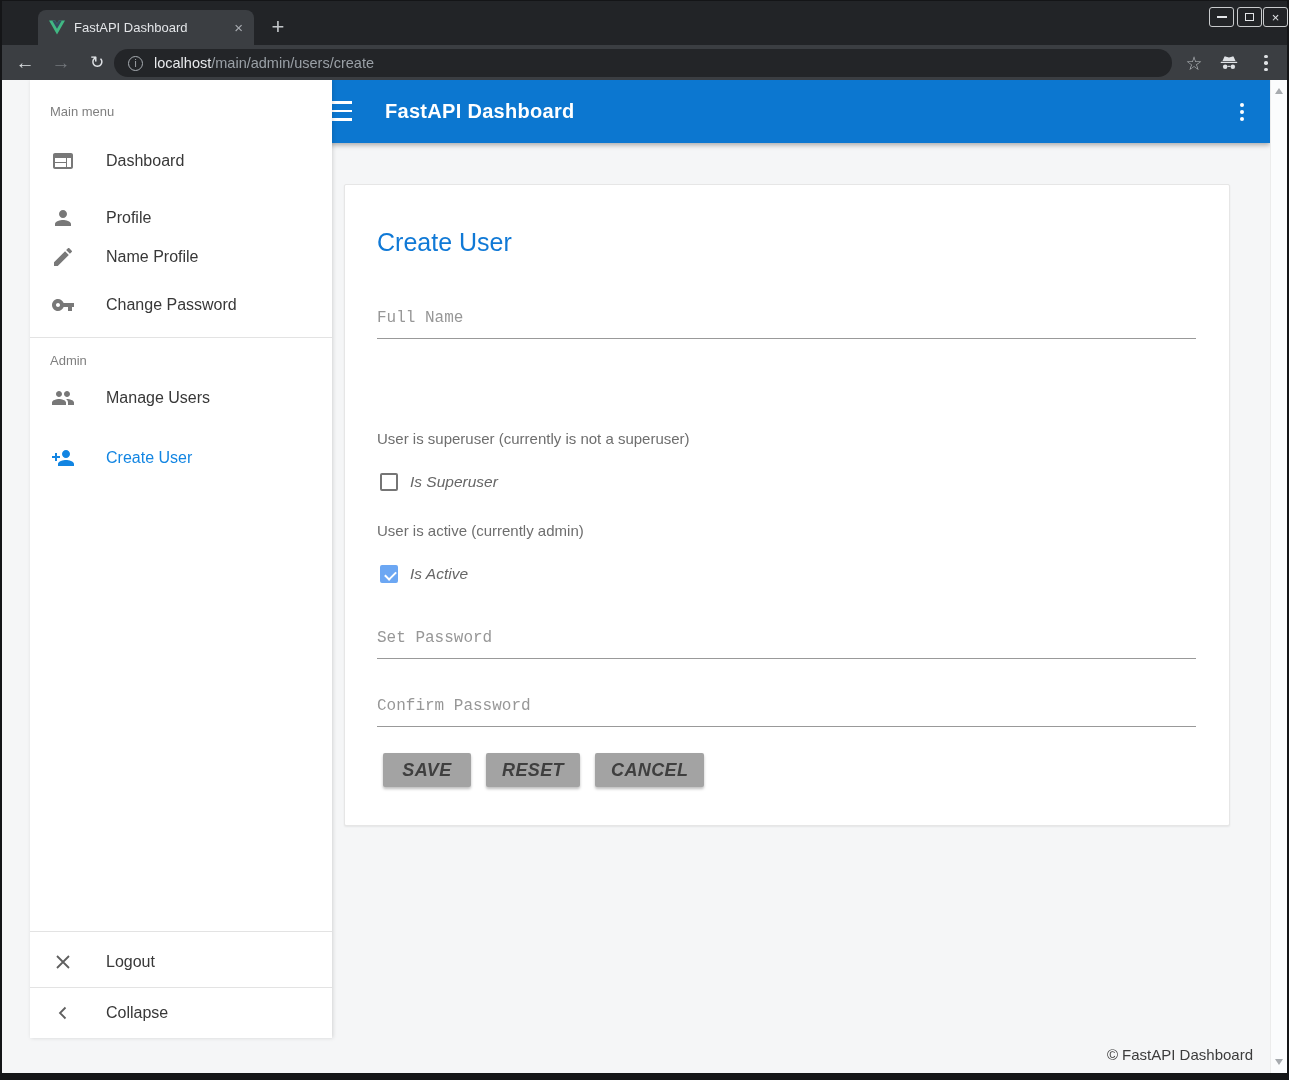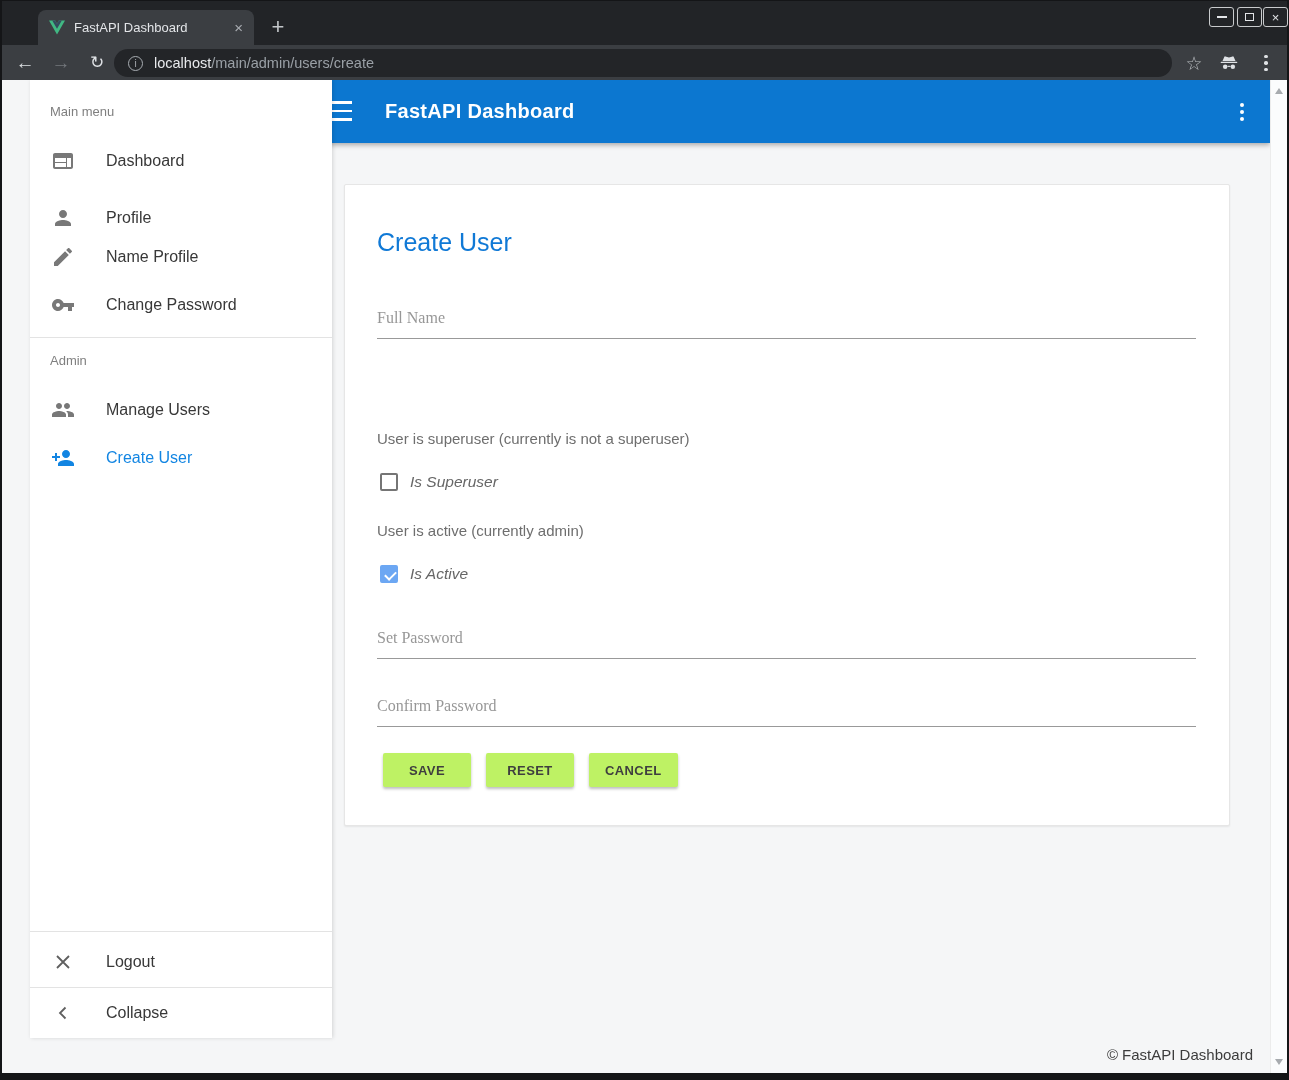--- a/index.html
+++ b/index.html
@@ -64,37 +64,37 @@
   .appbar-menu { position:absolute; right:26px; top:21px; height:21px; display:flex; align-items:center; }
   .appbar-menu .vdots i { width:4px; height:4px; background:#fff; }
 
   
   .content { position:absolute; left:302px; right:17px; top:63px; bottom:0; background:#f5f6f7; }
   .card { position:absolute; left:40px; top:41px; width:886px; height:642px; background:#fff;
           border:1px solid #e6e6e6; border-radius:2px; box-shadow:0 1px 2px rgba(0,0,0,.07); }
   .card-title { position:absolute; left:32px; top:43px; font-size:25px; color:#1079d6; }
   .tfield { position:absolute; left:32px; right:33px; height:37px; }
   .tfield input { width:100%; height:100%; border:none; outline:none; border-bottom:1px solid #999;
-          background:transparent; font-family:Liberation Serif, serif; font-size:16px; color:#0c4a6e;
+          background:transparent; font-family:Liberation Mono, monospace; font-size:16px; color:#0c4a6e;
           padding:4px 0 8px; }
   .tfield input::placeholder { color:#979797; opacity:1; }
   .f-fullname { top:117px; } .f-email { top:185px; } .f-setpwd { top:437px; } .f-confirm { top:505px; }
   .hint { position:absolute; left:32px; font-size:15px; color:#6e6e6e; }
   .h-super { top:245px; } .h-active { top:337px; }
   .cbrow { position:absolute; left:35px; display:flex; align-items:center;font-style:italic; }
   .cb-super { top:288px; } .cb-active { top:380px; }
   .checkbox { width:18px; height:18px; border:2px solid #757575; border-radius:2px; position:relative; }
   .checkbox.checked { border-color:#6ca7f3; background:#6ca7f3; }
   .checkbox.checked::after { content:""; position:absolute; left:3px; top:3.5px; width:9px; height:5px;
           border-left:2px solid #fff; border-bottom:2px solid #fff; transform:rotate(-45deg); }
   .cbrow .cblbl { margin-left:12px; font-size:15.5px; color:#666; }
   .btnrow { position:absolute; left:38px; top:568px; display:flex; gap:15px; }
-  .btn { min-width:88px; height:34px; background:#bef264; border:none; border-radius:2px; padding:0 16px;
-         font-family:"Liberation Sans",sans-serif; font-size:13px; font-weight:bold; letter-spacing:.4px;
-         color:#3f3f3f; box-shadow:0 2px 3px rgba(0,0,0,.26); }
+  .btn { min-width:88px; height:34px; background:#a3a3a3; border:none; border-radius:2px; padding:0 16px;
+         font-family:"Liberation Sans",sans-serif; font-size:18px; font-weight:bold; letter-spacing:.4px;
+         color:#3f3f3f; box-shadow:0 2px 3px rgba(0,0,0,.26);font-style:italic; }
 
   
   .scrollbar { position:absolute; right:0; top:0; bottom:0; width:17px; background:#fbfcfd;
                border-left:1px solid #ececec; z-index:6; }
   .arr { position:absolute; left:4px; width:0; height:0; border-left:4.5px solid transparent;
          border-right:4.5px solid transparent; }
   .arr.up { top:8px; border-bottom:6px solid #a7abaf; }
   .arr.down { bottom:8px; border-top:6px solid #a7abaf; }
 
   .copyright { position:absolute; right:34px; bottom:10px; font-size:15px; color:#3c3c3c; z-index:5; }
@@ -179,21 +179,21 @@
       <div class="srow" style="top:201px">
         <svg viewBox="0 0 24 24">
             <path d="M12.65 10C11.83 7.67 9.61 6 7 6c-3.31 0-6 2.69-6 6s2.69 6 6 6c2.61 0 4.83-1.67 5.65-4H17v4h4v-4h2v-4H12.65zM7 14c-1.1 0-2-.9-2-2s.9-2 2-2 2 .9 2 2-.9 2-2 2z"></path>
           </svg>
         <span class="lbl">Change Password</span>
       </div>
 
       <div class="divider" style="top:257px"></div>
       <div class="subheader" style="top:273px">Admin</div>
 
-      <div class="srow" style="top:306px">
+      <div class="srow" style="top:294px">
         <svg viewBox="0 0 24 24">
             <path d="M16 11c1.66 0 2.99-1.34 2.99-3S17.66 5 16 5s-3 1.34-3 3 1.34 3 3 3zm-8 0c1.66 0 2.99-1.34 2.99-3S9.66 5 8 5 5 6.34 5 8s1.34 3 3 3zm0 2c-2.33 0-7 1.17-7 3.5V19h14v-2.5c0-2.33-4.67-3.5-7-3.5zm8 0c-.29 0-.62.02-.97.05 1.16.84 1.97 1.97 1.97 3.45V19h6v-2.5c0-2.33-4.67-3.5-7-3.5z"></path>
           </svg>
         <span class="lbl">Manage Users</span>
       </div>
       <div class="srow active" style="top:354px">
         <svg viewBox="0 0 24 24">
             <path d="M15 12c2.21 0 4-1.79 4-4s-1.79-4-4-4-4 1.79-4 4 1.79 4 4 4zm-9-2V7H4v3H1v2h3v3h2v-3h3v-2H6zm9 4c-2.67 0-8 1.34-8 4v2h16v-2c0-2.66-5.33-4-8-4z"></path>
           </svg>
         <span class="lbl">Create User</span>

